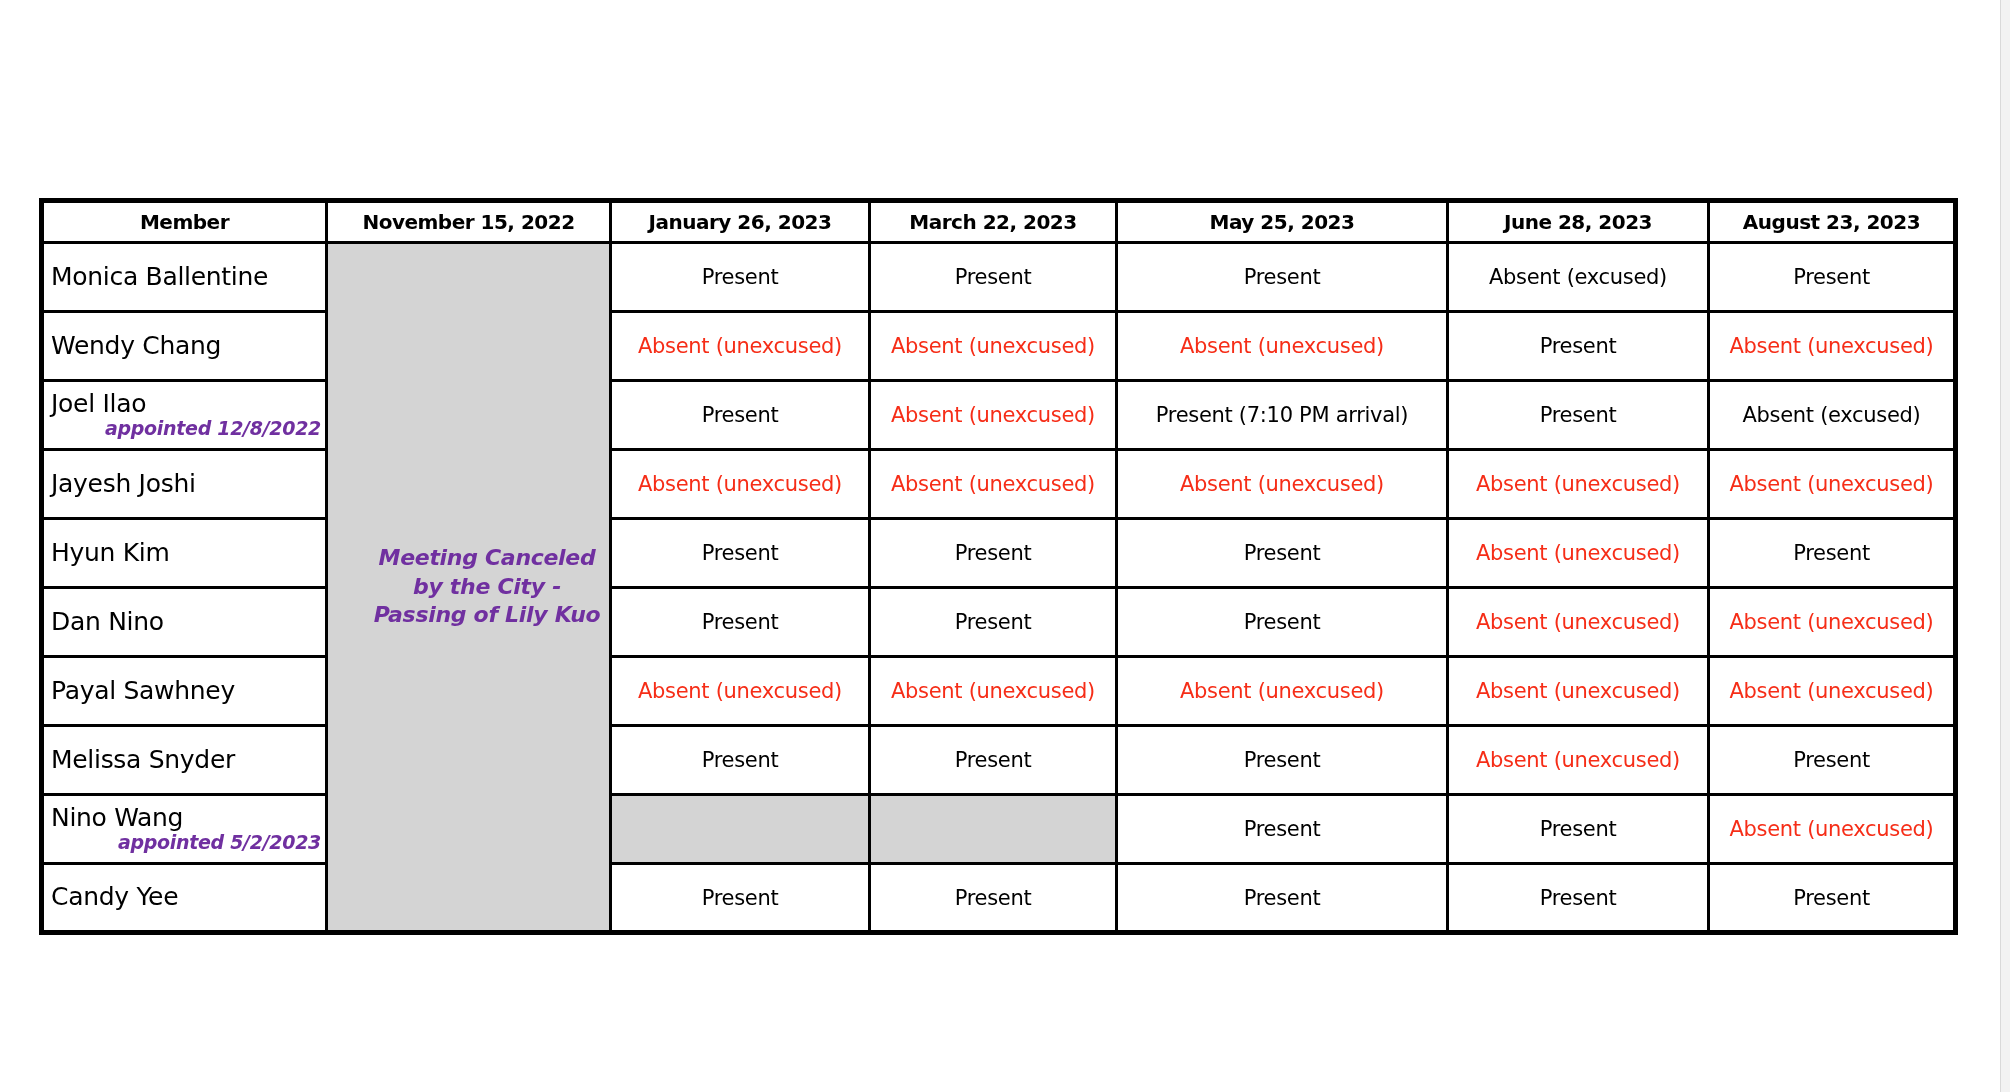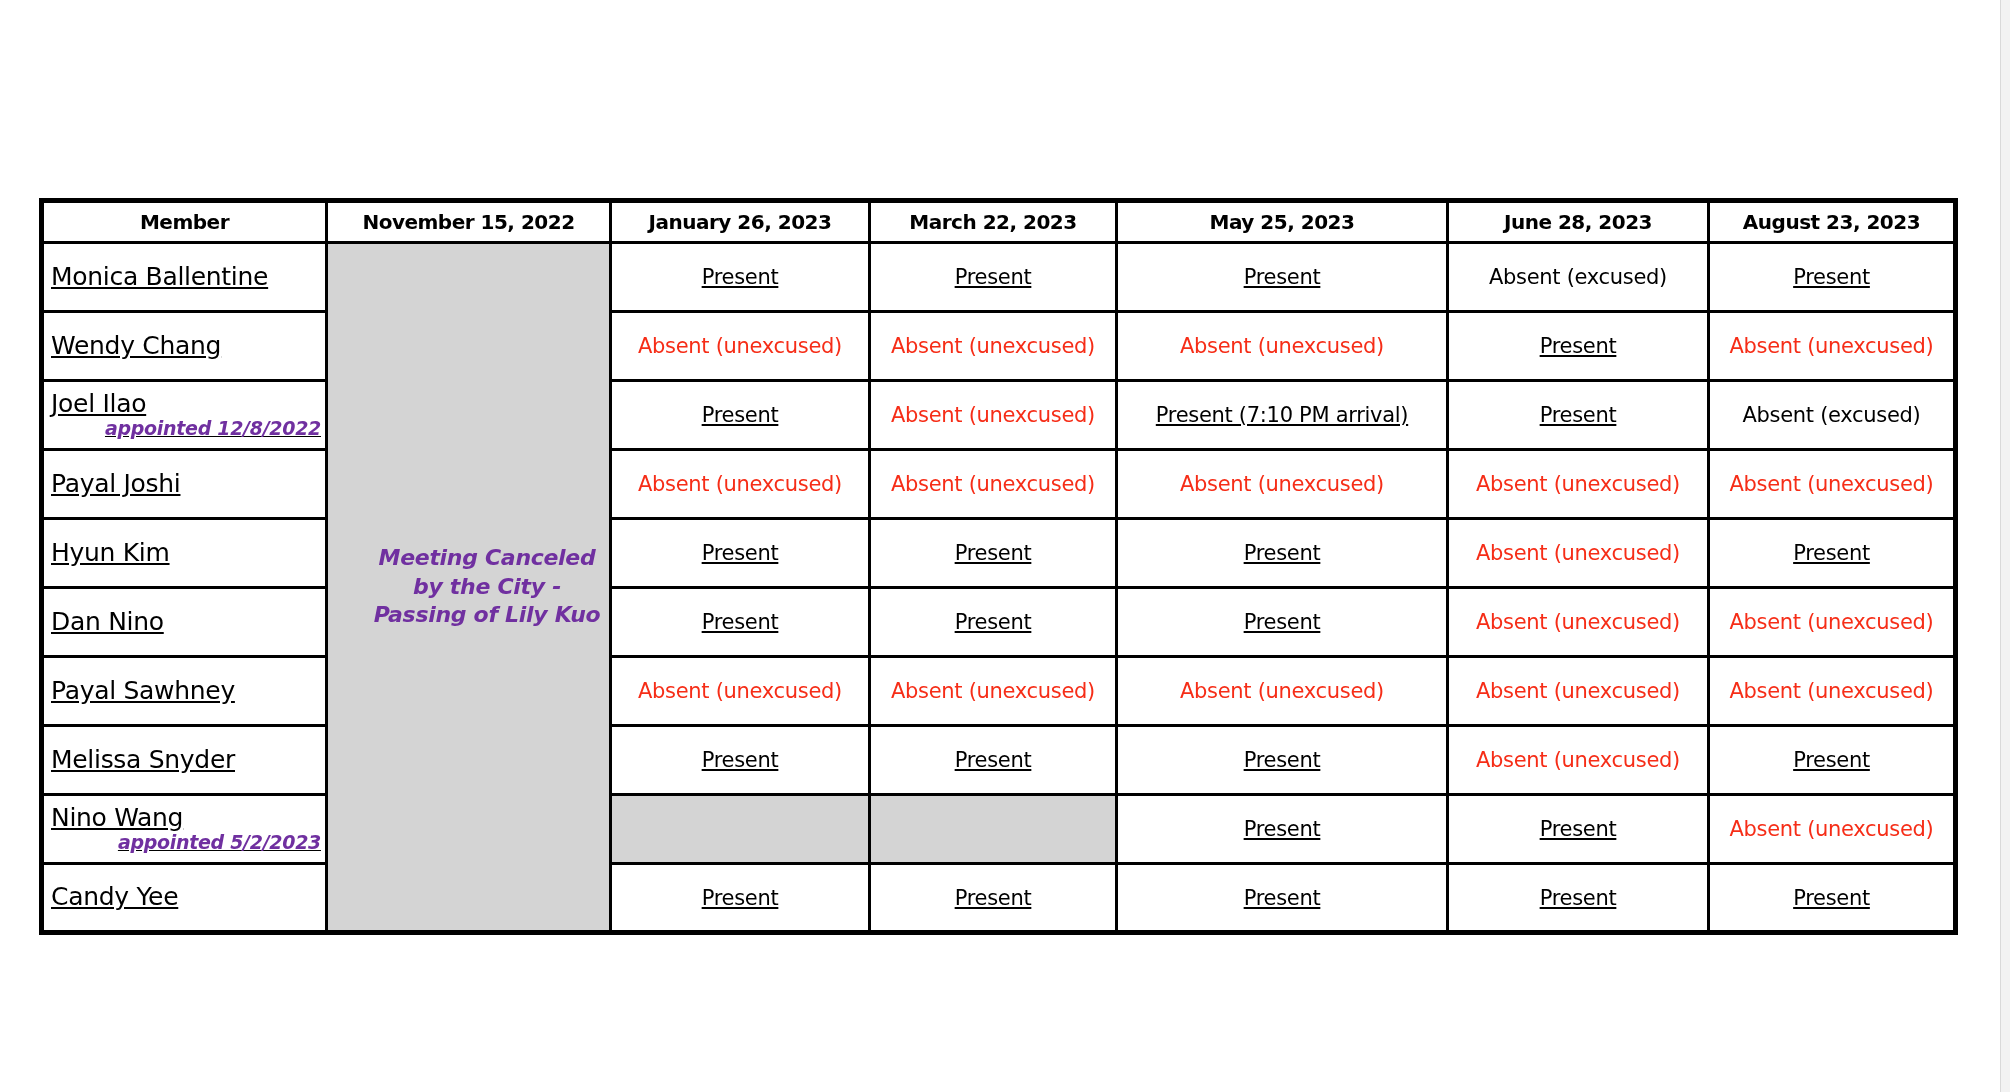--- a/index.html
+++ b/index.html
@@ -29,33 +29,33 @@
     border:5px solid var(--black,#000);
   }
   table.log th, table.log td { border:3px solid var(--black,#000); overflow:hidden; }
   thead th {
     height:36px; font-size:20px; font-weight:bold; letter-spacing:-0.5px;
     text-align:center; vertical-align:middle; background:#fff;
   }
   tbody tr { height:69px; }
   tbody td { vertical-align:middle; }
 
-  td.member-cell { text-align:left; padding:2px 4px 2px 7px; background:#fff;text-decoration:underline; }
+  td.member-cell { text-align:left; padding:2px 4px 2px 7px; background:#fff; }
   .member-name { font-size:25px; letter-spacing:-0.3px; line-height:1.15; }
   .appointment-note {
     font-size:19px; font-weight:bold; font-style:italic;
     color:var(--purple,#7030a0); line-height:1.15; letter-spacing:-0.3px;text-align:right;
   }
 
   td.att-cell, tbody td.present, tbody td.unexcused, tbody td.excused, tbody td.empty {
     text-align:center; font-size:21px; letter-spacing:-0.3px; background:#fff;
   }
   tbody td.unexcused { color:var(--red,#f62d17); }
   tbody td.excused   { color:#000;margin-top:28px; }
-  tbody td.present   { color:#000;text-decoration:underline; }
+  tbody td.present   { color:#000; }
   tbody td.empty     { background:var(--gray,#d4d4d4); }
 
   td.canceled-cell {
     background:var(--gray,#d4d4d4);
     text-align:center; vertical-align:middle;padding-left:38px;
   }
   .canceled-line {
     font-size:22px; font-weight:bold; font-style:italic;
     color:var(--purple,#7030a0); line-height:1.3; letter-spacing:-0.3px;
   }
@@ -125,21 +125,21 @@
           <div class="appointment-note">appointed 12/8/2022</div>
         </td>
         <td class="present">Present</td>
         <td class="unexcused">Absent (unexcused)</td>
         <td class="present">Present (7:10 PM arrival)</td>
         <td class="present">Present</td>
         <td class="excused">Absent (excused)</td>
       </tr>
       <tr>
         <td class="member-cell">
-          <div class="member-name">Payal Joshi</div>
+          <div class="member-name">Jayesh Joshi</div>
         </td>
         <td class="unexcused">Absent (unexcused)</td>
         <td class="unexcused">Absent (unexcused)</td>
         <td class="unexcused">Absent (unexcused)</td>
         <td class="unexcused">Absent (unexcused)</td>
         <td class="unexcused">Absent (unexcused)</td>
       </tr>
       <tr>
         <td class="member-cell">
           <div class="member-name">Hyun Kim</div>

